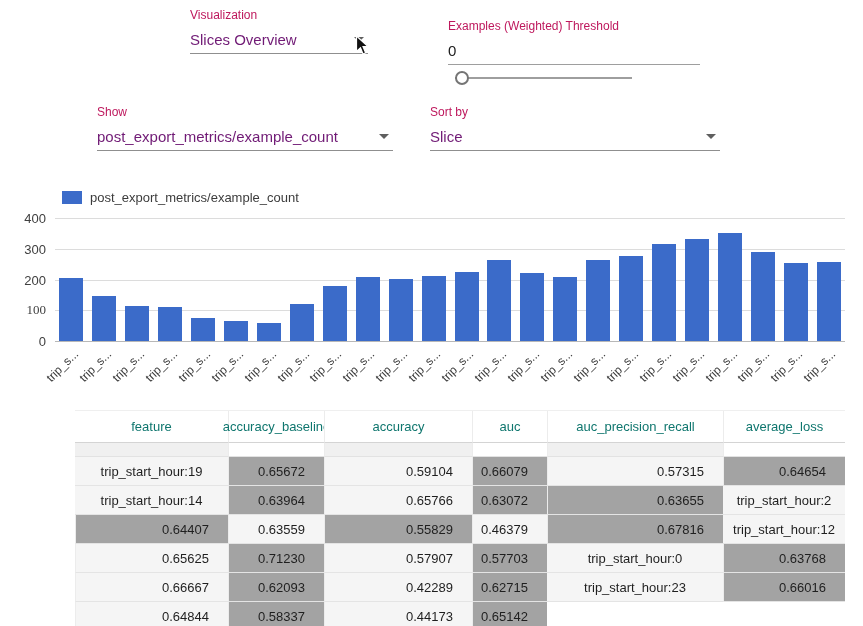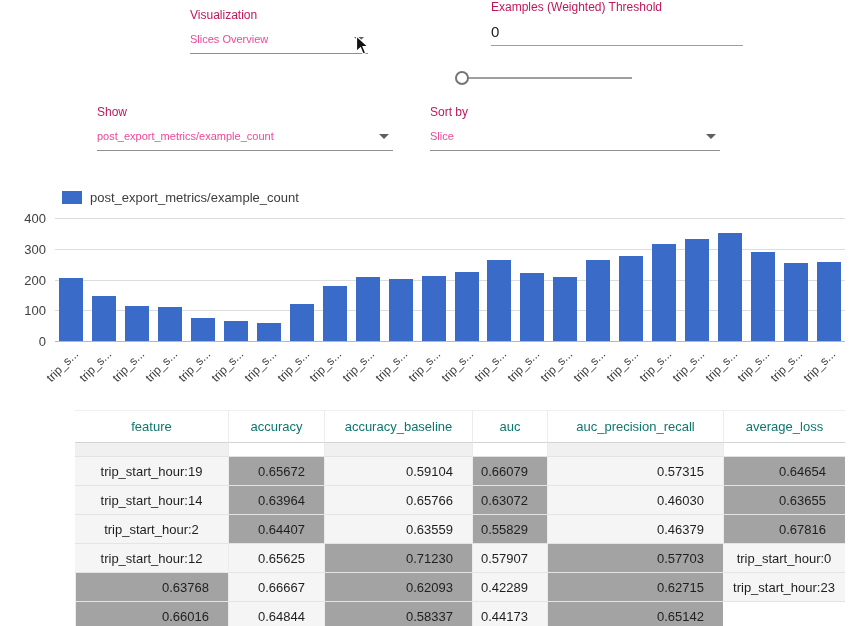--- a/index.html
+++ b/index.html
@@ -6,21 +6,21 @@
   body{
     width:863px;height:626px;position:relative;overflow:hidden;
     background:#ffffff;font-family:"Liberation Sans",sans-serif;
     -webkit-font-smoothing:antialiased;
   }
   .ctrl{position:absolute;}
   .ctrl-label{display:block;font-size:12px;color:#be185d;line-height:14px;}
   .select{
     margin-top:9px;display:flex;justify-content:space-between;align-items:center;
     border-bottom:1px solid #8f8f8f;padding-bottom:5px;
-    font-size:11px;color:#ec4899;line-height:17px;cursor:pointer;position:relative;
+    font-size:15px;color:#701a75;line-height:17px;cursor:pointer;position:relative;
   }
   .caret{width:0;height:0;border-left:5px solid transparent;border-right:5px solid transparent;
     border-top:5px solid #5f5f5f;margin-right:4px;flex:none;}
   .value-line{
     margin-top:9px;border-bottom:1px solid #9e9e9e;padding-bottom:5px;
     font-size:15px;color:#1b1b1b;line-height:17px;
   }
   
   .slider{position:absolute;left:455px;top:70px;width:177px;height:15px;cursor:pointer;}
   .slider .track{position:absolute;left:0;right:0;top:7px;height:2px;background:#9e9e9e;}
@@ -65,21 +65,21 @@
   <div class="select">
     <span>Slices Overview</span>
     <span class="caret"></span>
   </div>
 </div>
 
 <svg class="cursor" width="15" height="21" viewBox="0 0 15 21">
   <polygon points="1.5,1 1.5,16.5 5.5,12.8 8,19 10.6,17.8 8,11.6 13,11.6" fill="#111111" stroke="#ffffff" stroke-width="1.2"></polygon>
 </svg>
 
-<div class="ctrl" style="left:448px;top:0;width:252px;margin-left:43px;">
+<div class="ctrl" style="left:448px;top:19px;width:252px;">
   <span class="ctrl-label">Examples (Weighted) Threshold</span>
   <div class="value-line">0</div>
 </div>
 
 <div class="slider">
   <div class="track"></div>
   <div class="thumb"></div>
 </div>
 
 <div class="ctrl" style="left:97px;top:105px;width:296px;">
@@ -198,53 +198,52 @@
         <div class="xlabel">trip_s...</div>
       </div>
       <div class="slot">
         <div class="bar" style="height: 64%; background: rgb(59, 107, 201);"></div>
         <div class="xlabel">trip_s...</div>
       </div>
     </div>
 <div class="gridline baseline" style="top: 100%;"></div>
     <div class="ytick" style="top: 100%;">0</div>
     <div class="gridline" style="top: 75%;"></div>
-    <div class="ytick" style="top: 75%;">100</div>
+    <div class="ytick" style="top: 75%; font-family: Liberation Serif, serif;">100</div>
     <div class="gridline" style="top: 50%;"></div>
     <div class="ytick" style="top: 50%;">200</div>
     <div class="gridline" style="top: 25%;"></div>
     <div class="ytick" style="top: 25%;">300</div>
     <div class="gridline" style="top: 0%;"></div>
     <div class="ytick" style="top: 0%;">400</div>
   </div>
 
 <div class="table">
     <div class="th">feature</div>
+    <div class="th vline">accuracy_baseline</div>
     <div class="th vline">accuracy</div>
-    <div class="th vline">accuracy_baseline</div>
     <div class="th vline">auc</div>
     <div class="th vline">auc_precision_recall</div>
     <div class="th vline">average_loss</div>
     <div class="tf shade"></div>
     <div class="tf vline"></div>
     <div class="tf shade vline"></div>
     <div class="tf vline"></div>
     <div class="tf shade vline"></div>
     <div class="tf vline"></div>
     <div class="td feature shade">trip_start_hour:19</div>
     <div class="td num vline">0.65672</div>
     <div class="td num shade vline">0.59104</div>
     <div class="td num vline">0.66079</div>
     <div class="td num shade vline">0.57315</div>
     <div class="td num vline">0.64654</div>
     <div class="td feature shade">trip_start_hour:14</div>
     <div class="td num vline">0.63964</div>
     <div class="td num shade vline">0.65766</div>
     <div class="td num vline">0.63072</div>
-    <div class="td num shade vline">0.46030</div>
     <div class="td num vline">0.63655</div>
     <div class="td feature shade">trip_start_hour:2</div>
     <div class="td num vline">0.64407</div>
     <div class="td num shade vline">0.63559</div>
     <div class="td num vline">0.55829</div>
     <div class="td num shade vline">0.46379</div>
     <div class="td num vline">0.67816</div>
     <div class="td feature shade">trip_start_hour:12</div>
     <div class="td num shade vline">0.65625</div>
     <div class="td num vline">0.71230</div>

